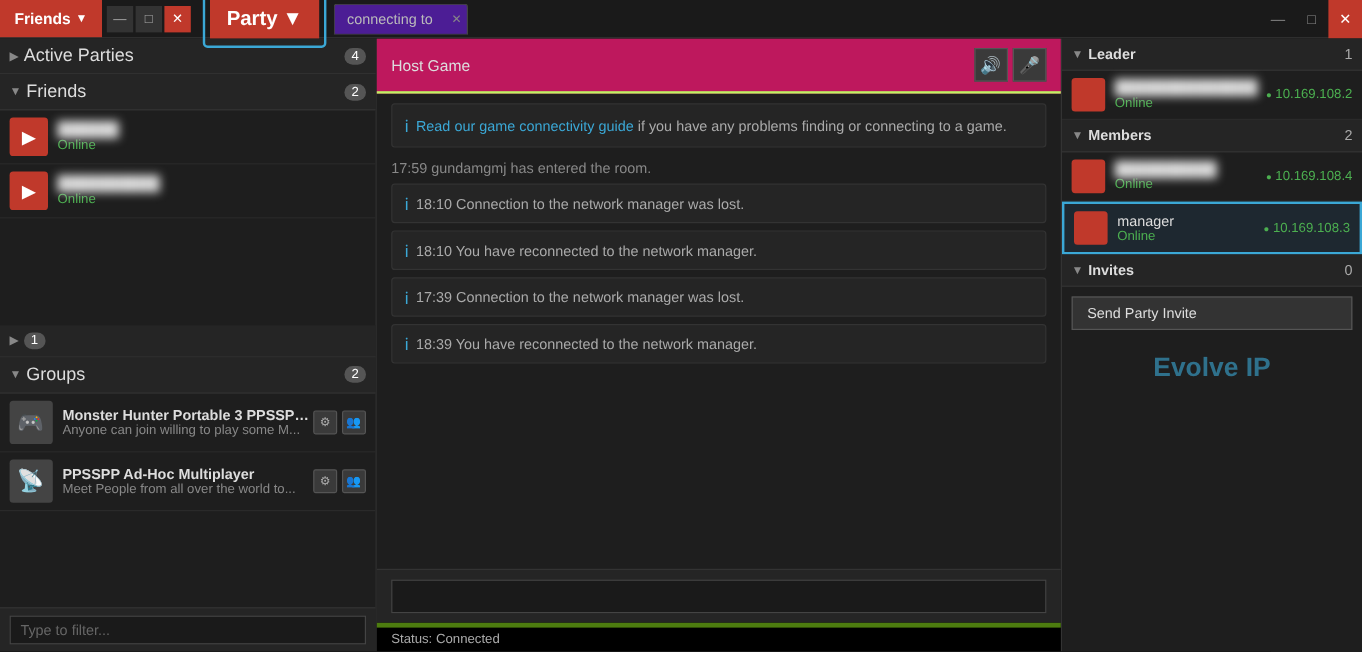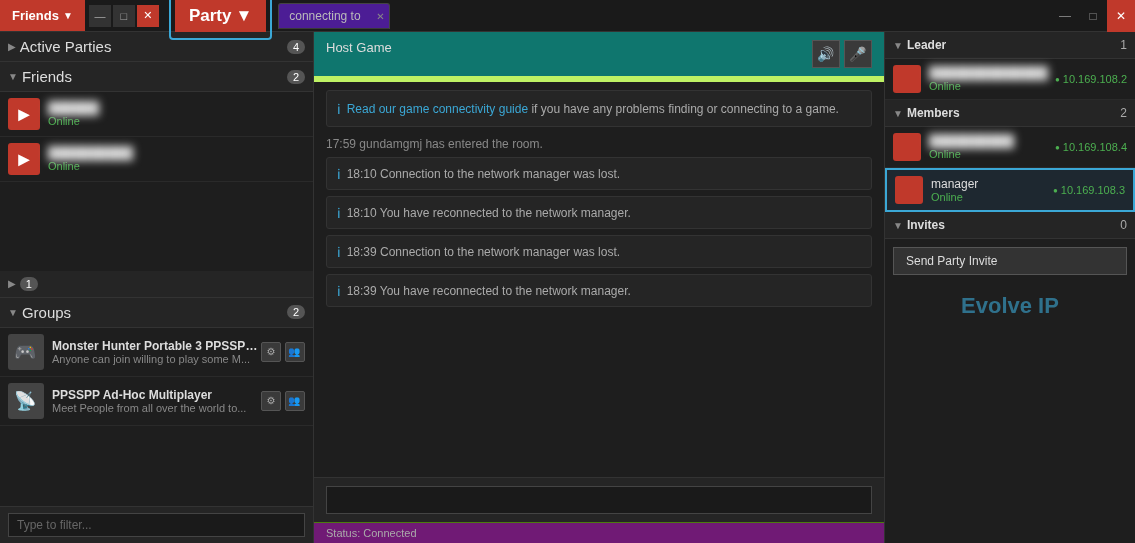--- a/index.html
+++ b/index.html
@@ -232,24 +232,25 @@
     
     .center-panel {
       flex: 1;
       display: flex;
       flex-direction: column;
       background: #1e1e1e;
       border-right: 1px solid #333;
     }
     .host-bar {
       display: flex;
+      align-items: center;
       justify-content: space-between;
       padding: 8px 12px;
-      background: #0f766e;
-      border-bottom: 6px solid #bef264;
+      background: #be185d;
+      border-bottom: 2px solid #bef264;
     }
     .host-title { color: #ddd; font-size: 13px; }
     .host-actions { display: flex; gap: 4px; }
     .icon-btn {
       background: #3a3a3a;
       border: 1px solid #555;
       color: #aaa;
       width: 28px; height: 28px;
       cursor: pointer;
       display: flex; align-items: center; justify-content: center;
@@ -308,22 +309,22 @@
       background: #1a1a1a;
       border: 1px solid #444;
       color: #ccc;
       padding: 6px 10px;
       font-size: 12px;
       outline: none;
     }
 
     .status-bar {
       padding: 4px 12px;
-      background: #701a75;
-      border-top: 1px solid #4d7c0f;
+      background: #000000;
+      border-top: 4px solid #4d7c0f;
       color: #aaa;
       font-size: 11px;
     }
 
     
     .right-panel {
       width: 250px;
       background: #1e1e1e;
       display: flex;
       flex-direction: column;
@@ -534,21 +535,21 @@
       <div class="event-msg">
         <span class="info-icon">ℹ</span>
         <span>18:10 Connection to the network manager was lost.</span>
       </div>
       <div class="event-msg">
         <span class="info-icon">ℹ</span>
         <span>18:10 You have reconnected to the network manager.</span>
       </div>
       <div class="event-msg">
         <span class="info-icon">ℹ</span>
-        <span>18:39 Connection to the network manager was lost.</span>
+        <span>17:39 Connection to the network manager was lost.</span>
       </div>
       <div class="event-msg">
         <span class="info-icon">ℹ</span>
         <span>18:39 You have reconnected to the network manager.</span>
       </div>
     </div>
 
     <div class="chat-input-bar">
       <input class="chat-input" type="text" placeholder="" style="">
     </div>

